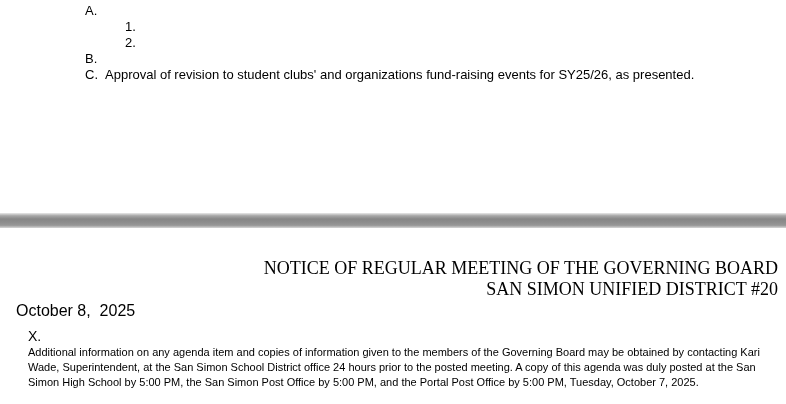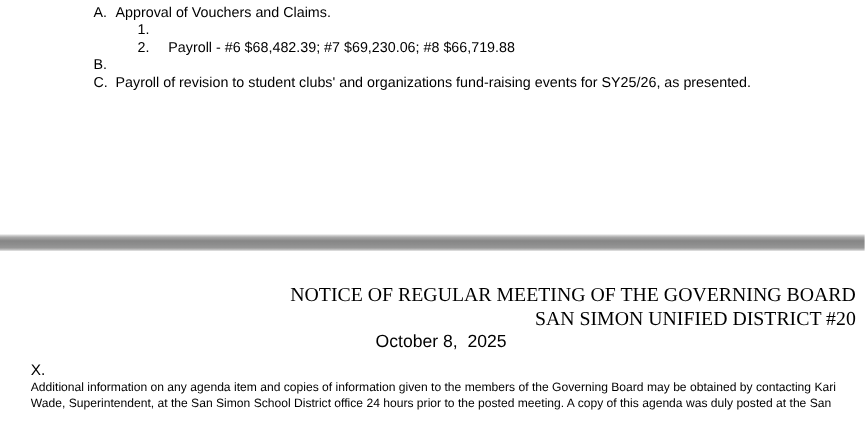--- a/index.html
+++ b/index.html
@@ -55,21 +55,21 @@
     font-size: 18px;
     line-height: 21px;
   }
   .notice-line.l1 { top: 258px; }
   .notice-line.l2 { top: 279px; }
   .meeting-date {
     position: absolute;
     top: 301px;
     left: 16px;
     width: 770px;
-    text-align: center;
+    text-align: left;
     font-size: 16px;
     line-height: 19px;
     white-space: pre;
   }
   .adjournment {
     position: absolute;
     top: 328px;
     left: 28px;
     display: flex;
     font-size: 14px;
@@ -87,48 +87,47 @@
   }
 </style>
 </head>
 <body>
 
 <div class="doc">
 
   <section class="agenda">
     <div class="row lvl1">
       <span class="mk">A.</span>
-      <span class="tx">Approval of Vouchers and Claims.</span>
     </div>
     <div class="row lvl2">
       <span class="mk">1.</span>
     </div>
     <div class="row lvl2">
       <span class="mk">2.</span>
-      <span class="tx">Payroll - #6 $68,482.39; #7 $69,230.06; #8 $66,719.88</span>
     </div>
     <div class="row lvl1">
       <span class="mk">B.</span>
     </div>
     <div class="row lvl1">
       <span class="mk">C.</span>
-      <span class="tx">Payroll of revision to student clubs' and organizations fund-raising events for SY25/26, as presented.</span>
+      <span class="tx">Approval of revision to student clubs' and organizations fund-raising events for SY25/26, as presented.</span>
     </div>
   </section>
 
   <div class="page-break"></div>
 
   <section>
     <div class="notice-line l1">NOTICE OF REGULAR MEETING OF THE GOVERNING BOARD</div>
     <div class="notice-line l2">SAN SIMON UNIFIED DISTRICT #20</div>
     <div class="meeting-date">October 8,  2025</div>
 
     <div class="adjournment">
       <span class="mk">X.</span>
     </div>
 
     <div class="footer-para">
       <span class="line">Additional information on any agenda item and copies of information given to the members of the Governing Board may be obtained by contacting Kari</span>
       <span class="line">Wade, Superintendent, at the San Simon School District office 24 hours prior to the posted meeting. A copy of this agenda was duly posted at the San</span>
+      <span class="line">Simon High School by 5:00 PM, the San Simon Post Office by 5:00 PM, and the Portal Post Office by 5:00 PM, Tuesday, October 7, 2025.</span>
     </div>
   </section>
 
 </div>
 
 </body></html>

